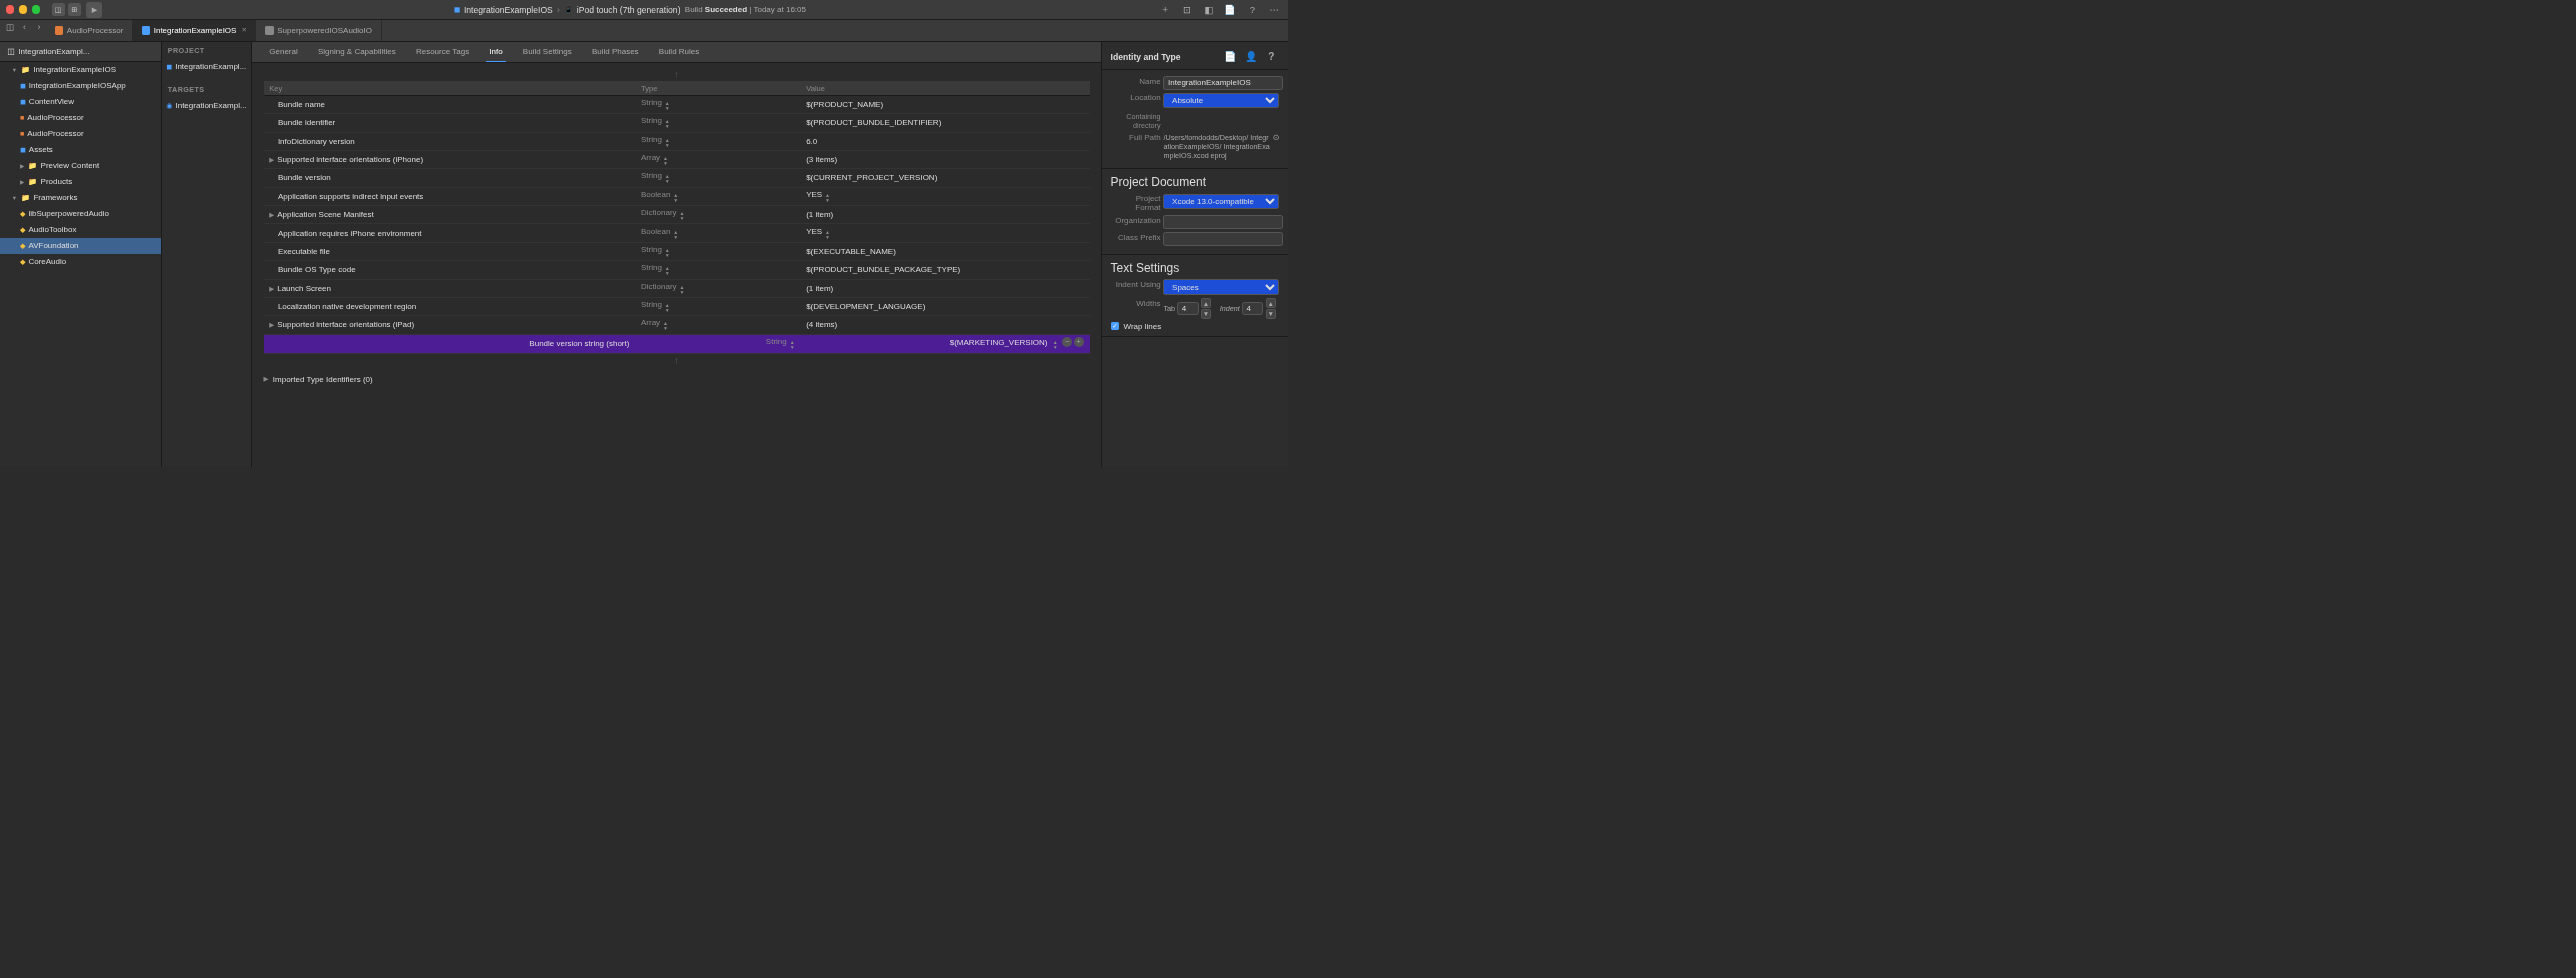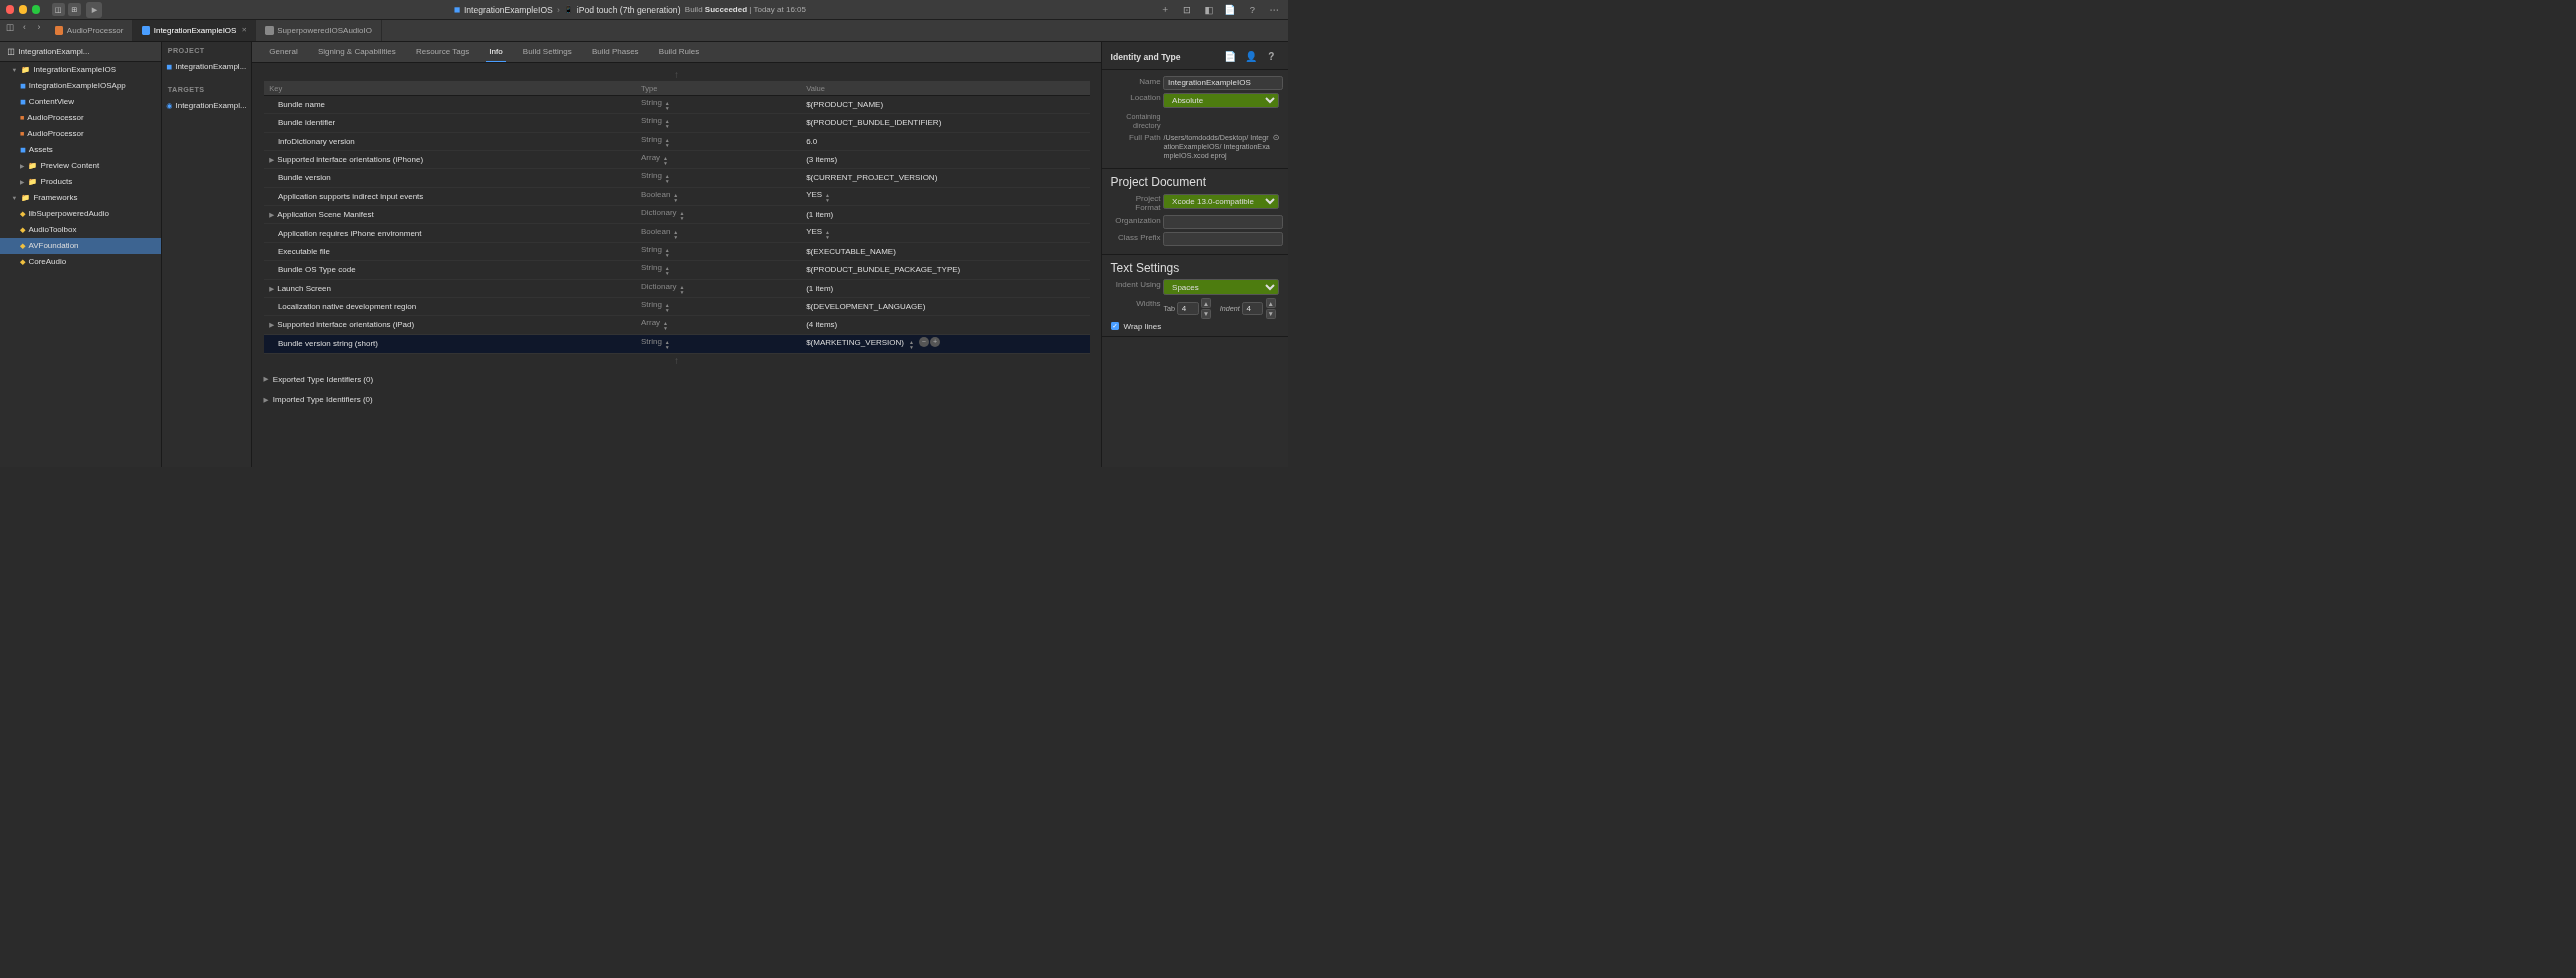--- a/index.html
+++ b/index.html
@@ -300,21 +300,21 @@
       font-weight: 500;
       border-bottom: 0.7px solid #1a1a1a;
       font-size: 7.6px;
     }
     .props-table td {
       padding: 2.2px 5.8px;
       border-bottom: 0.7px solid #333;
       color: #ddd;
       vertical-align: middle;
     }
-    .props-table tr.selected td { background: #0f172a; }
+    .props-table tr.selected td { background: #4c1d95; text-align: right; }
     .props-table .key-col { width: 45%; }
     .props-table .type-col { width: 20%; color: #888; }
     .props-table .value-col { width: 35%; }
 
     .stepper-icon {
       display: inline-flex;
       flex-direction: column;
       margin-left: 2.9px;
       color: #888;
       font-size: 5px;
@@ -373,21 +373,21 @@
       background: #3a3a3a;
       border: 0.7px solid #555;
       border-radius: 2.2px;
       color: #ddd;
       font-size: 8px;
       padding: 1.4px 3.6px;
       flex: 1;
       outline: none;
     }
     .field-select {
-      background: #4d7c0f;
+      background: #1d4ed8;
       border: 0.7px solid #555;
       border-radius: 2.2px;
       color: #ddd;
       font-size: 8px;
       padding: 1.4px 3.6px;
       flex: 1;
       outline: none;
     }
     .stepper-btn {
       background: #444;
@@ -782,26 +782,20 @@
                   </tr>
                 </tbody>
             </table>
 
             <div class="arrow-up-indicator">
               <span style="color:#555;font-size:10px;">↑</span>
             </div>
           </div>
 
 
-          <div class="properties-section">
-            <div class="section-header">
-              <span class="section-chevron">▶</span>
-              <span>Exported Type Identifiers (0)</span>
-            </div>
-          </div>
 
           <div class="properties-section">
             <div class="section-header">
               <span class="section-chevron">▶</span>
               <span>Imported Type Identifiers (0)</span>
             </div>
           </div>
 
 
         </div>

